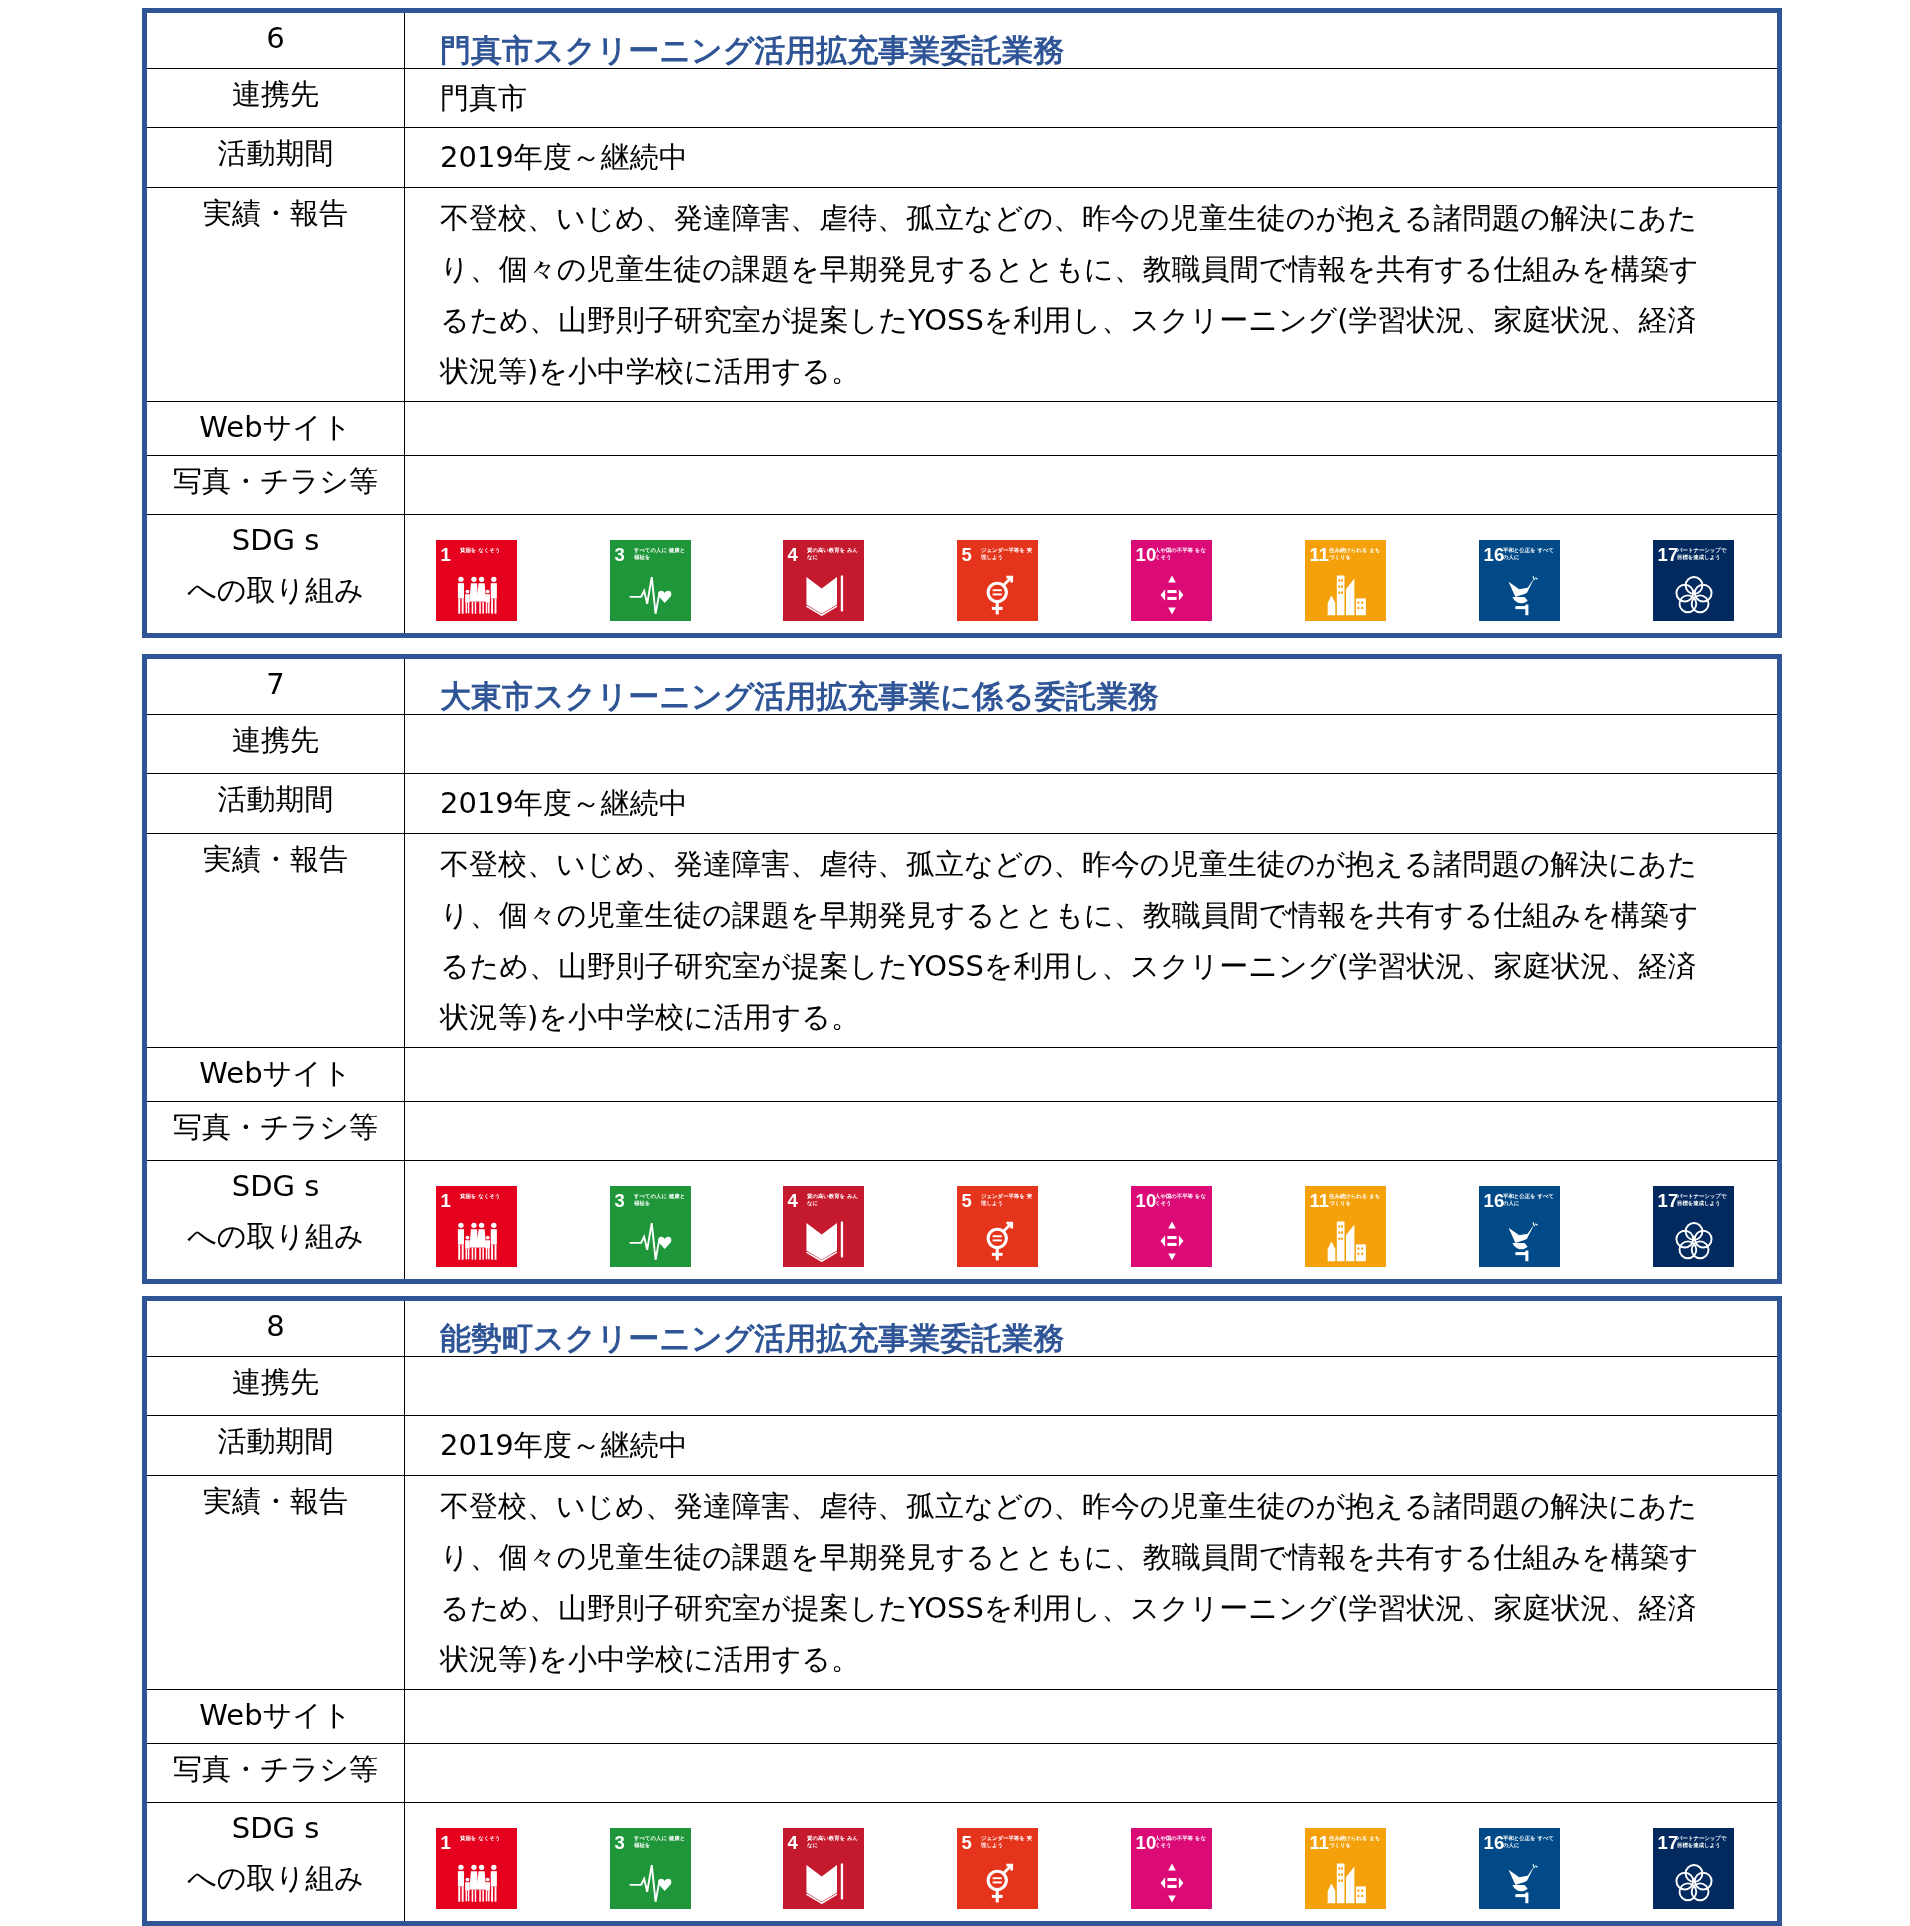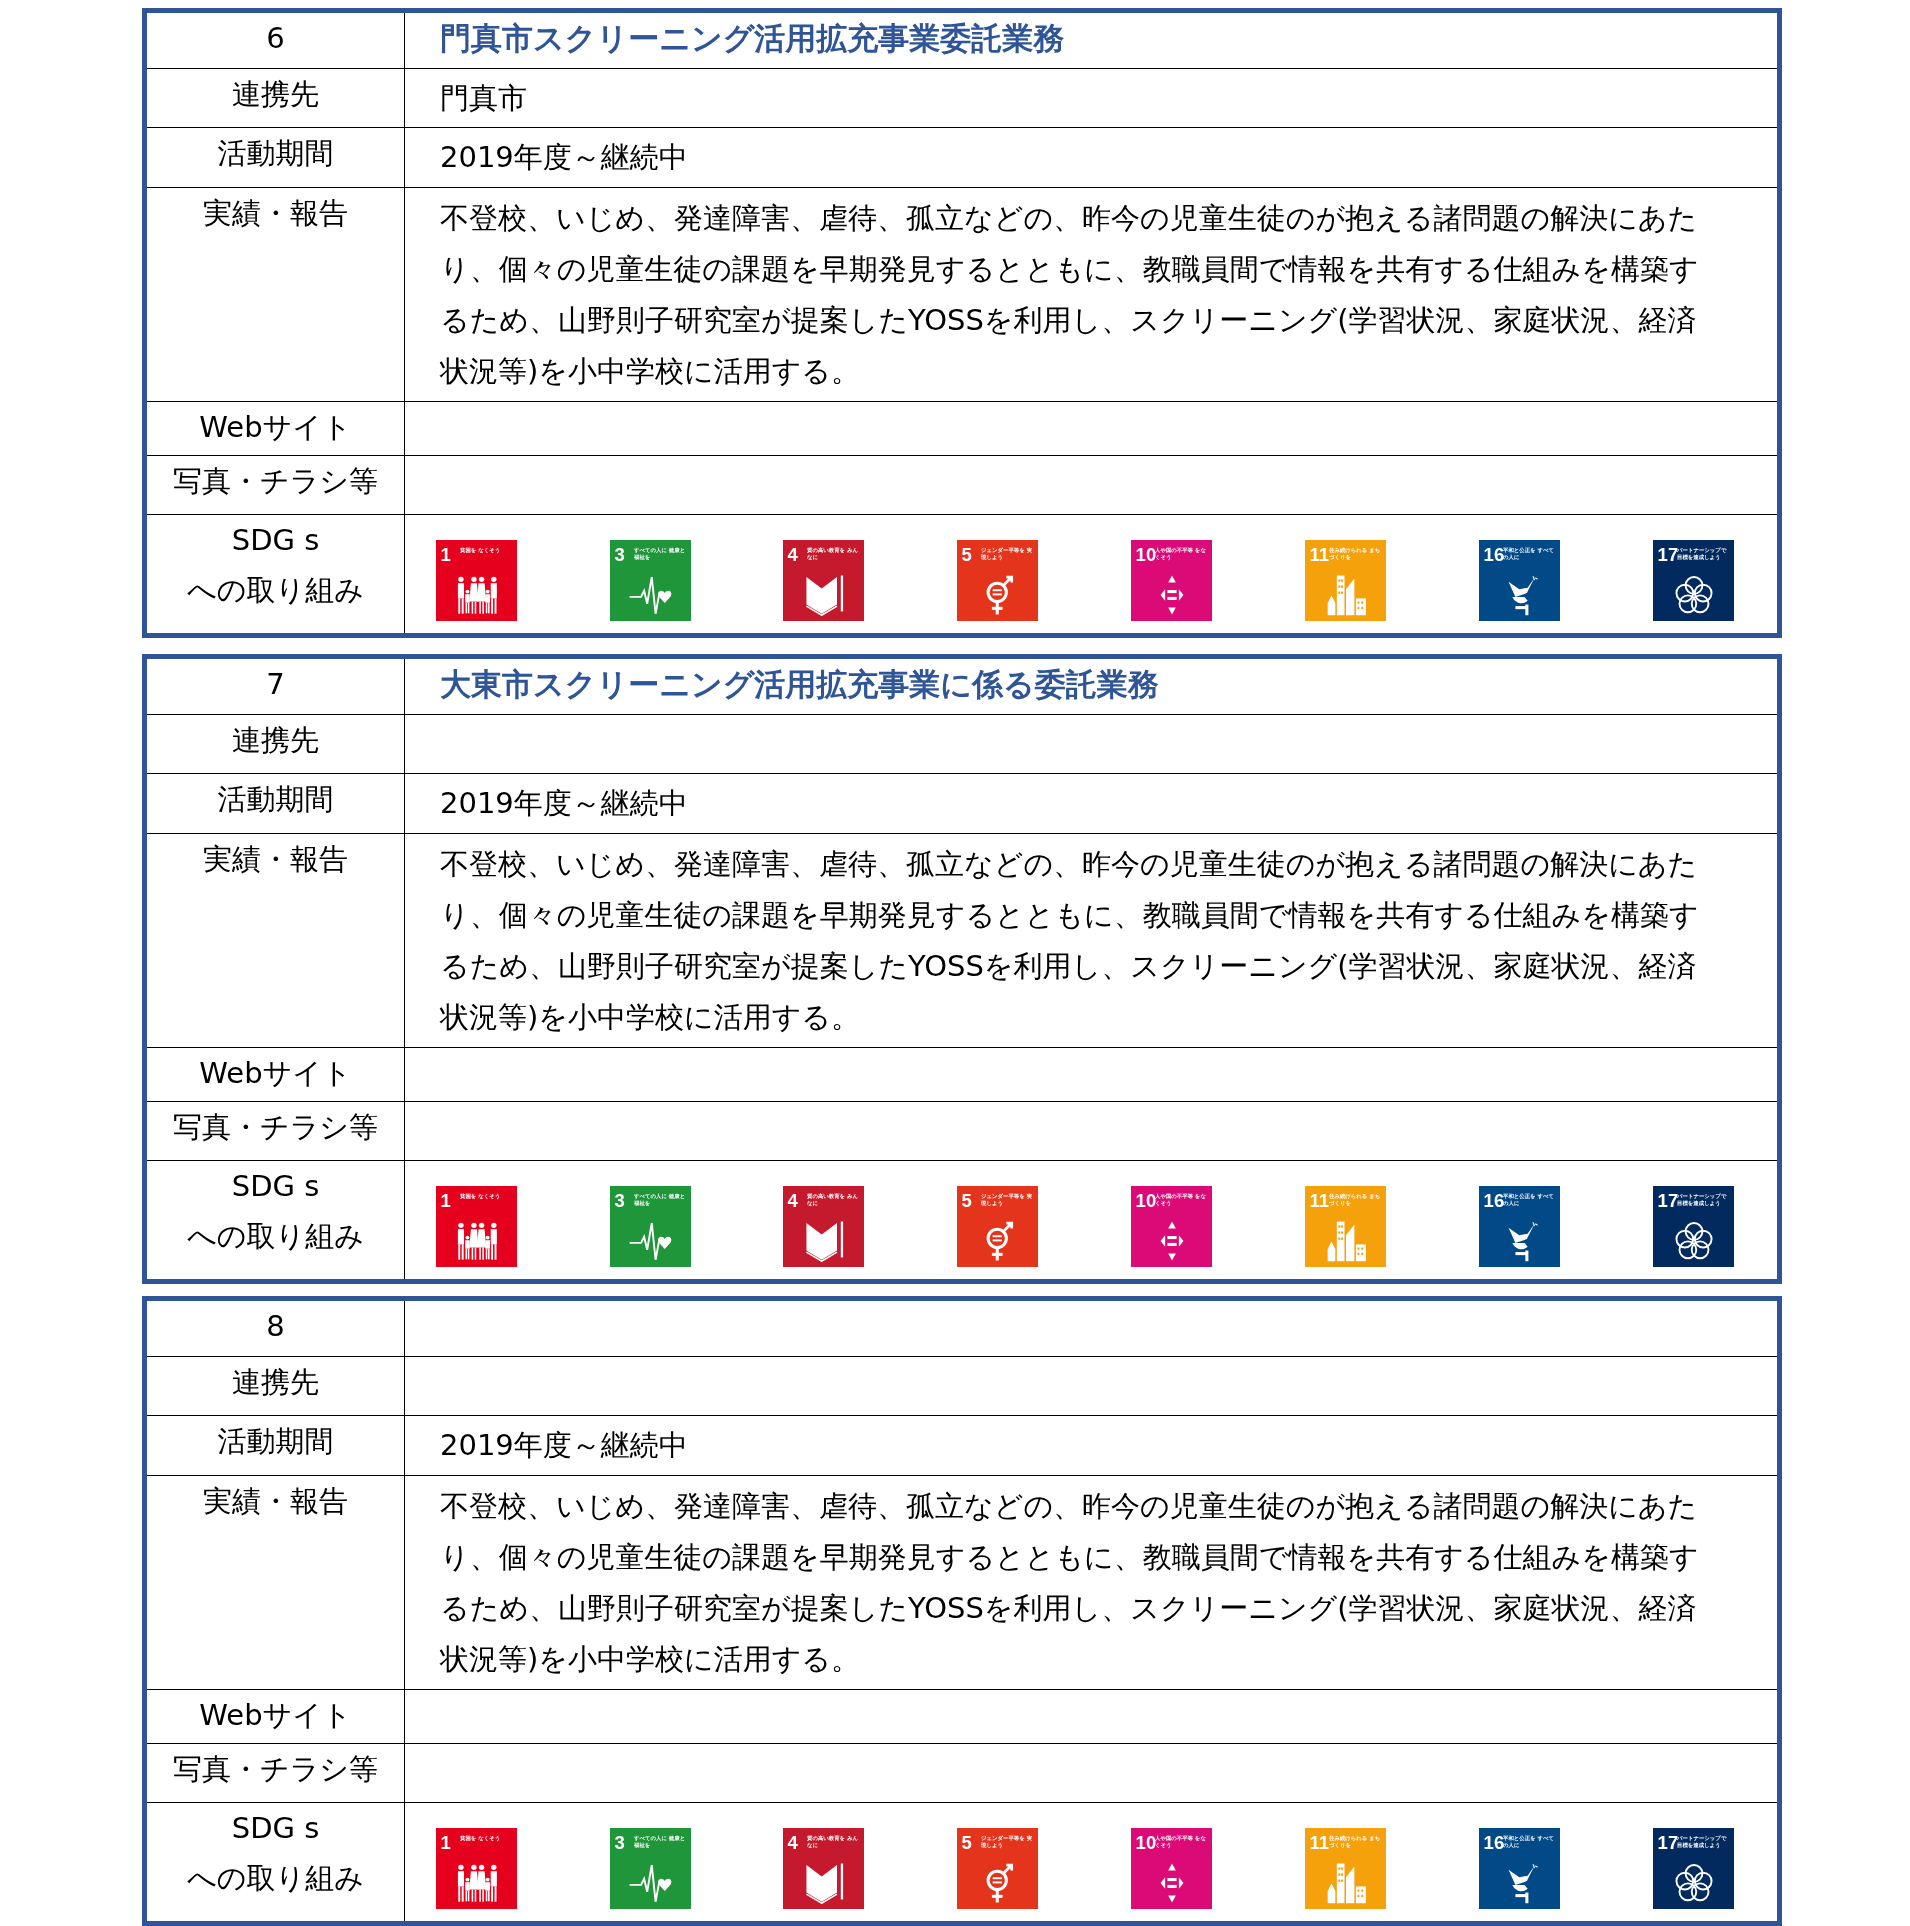--- a/index.html
+++ b/index.html
@@ -20,21 +20,21 @@
     border-right: 0.8px solid #000;
     display: flex; flex-direction: column; align-items: center; justify-content: flex-start;
     font-size: 29px; line-height: 50px; text-align: center;
   }
   .cell-value {
     flex: 1; box-sizing: border-box; padding-left: 35px; padding-right: 23px;
     display: flex; flex-direction: column; justify-content: center;
     font-size: 29px; line-height: 51px;
   }
   .row-title { height: 56px; }
-  .row-title .cell-value { color: #2F5597; font-weight: bold; font-size: 31px; justify-content: flex-start; padding-top: 0; }
+  .row-title .cell-value { color: #2F5597; font-weight: bold; font-size: 31px; justify-content: flex-start; padding-top: 12px; }
   .row-title .cell-label { justify-content: flex-start; padding-top: 0; }
   .row-partner { height: 59px; }
   .row-period { height: 60px; }
   .row-report { height: 214px; }
   .row-web { height: 54px; }
   .row-photo { height: 59px; gap: 48px; }
   .row-sdg { height: 119px; }
   .report-line { white-space: nowrap; display: block; }
   .sdg-strip { position: relative; height: 100%; }
   .sdg-icon {
@@ -437,20 +437,23 @@
             </div>
           </div>
       </div>
     </div>
   </div>
     <div class="project-table" style="top: 1296px;">
     <div class="row row-title">
       <div class="cell-label">
           <span>8</span>
         </div>
+      <div class="cell-value">
+          <span>能勢町スクリーニング活用拡充事業委託業務</span>
+        </div>
     </div>
     <div class="row row-partner">
       <div class="cell-label">
           <span>連携先</span>
         </div>
     </div>
     <div class="row row-period">
       <div class="cell-label">
           <span>活動期間</span>
         </div>

